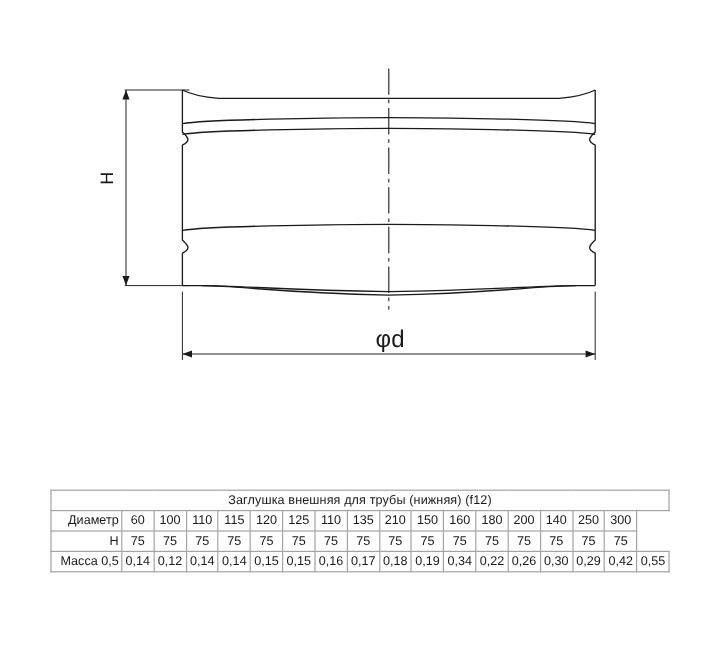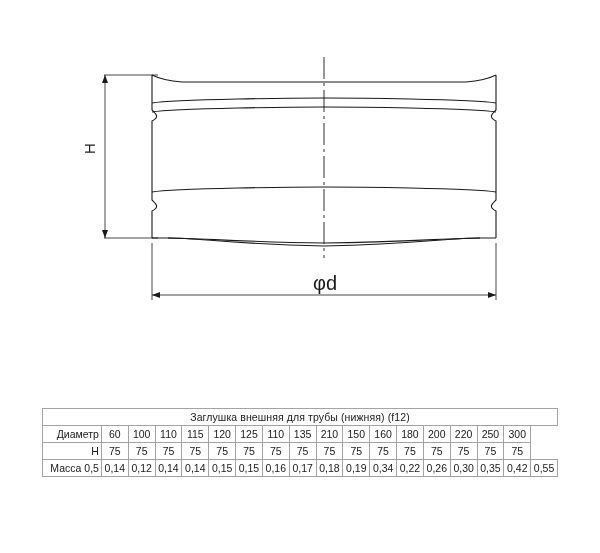--- a/index.html
+++ b/index.html
@@ -140,21 +140,21 @@
       <td class="val">115</td>
       <td class="val">120</td>
       <td class="val">125</td>
       <td class="val">110</td>
       <td class="val">135</td>
       <td class="val">210</td>
       <td class="val">150</td>
       <td class="val">160</td>
       <td class="val">180</td>
       <td class="val">200</td>
-      <td class="val">220</td>
+      <td class="val">140</td>
       <td class="val">250</td>
       <td class="val">300</td>
     </tr>
     <tr>
       <td class="rowhead">H</td>
       <td class="val">75</td>
       <td class="val">75</td>
       <td class="val">75</td>
       <td class="val">75</td>
       <td class="val">75</td>
@@ -179,20 +179,20 @@
       <td class="val">0,15</td>
       <td class="val">0,15</td>
       <td class="val">0,16</td>
       <td class="val">0,17</td>
       <td class="val">0,18</td>
       <td class="val">0,19</td>
       <td class="val">0,34</td>
       <td class="val">0,22</td>
       <td class="val">0,26</td>
       <td class="val">0,30</td>
-      <td class="val">0,35</td>
+      <td class="val">0,29</td>
       <td class="val">0,42</td>
       <td class="val">0,55</td>
     </tr>
   </tbody>
     </table>
 
 </div>
 
 </body></html>

